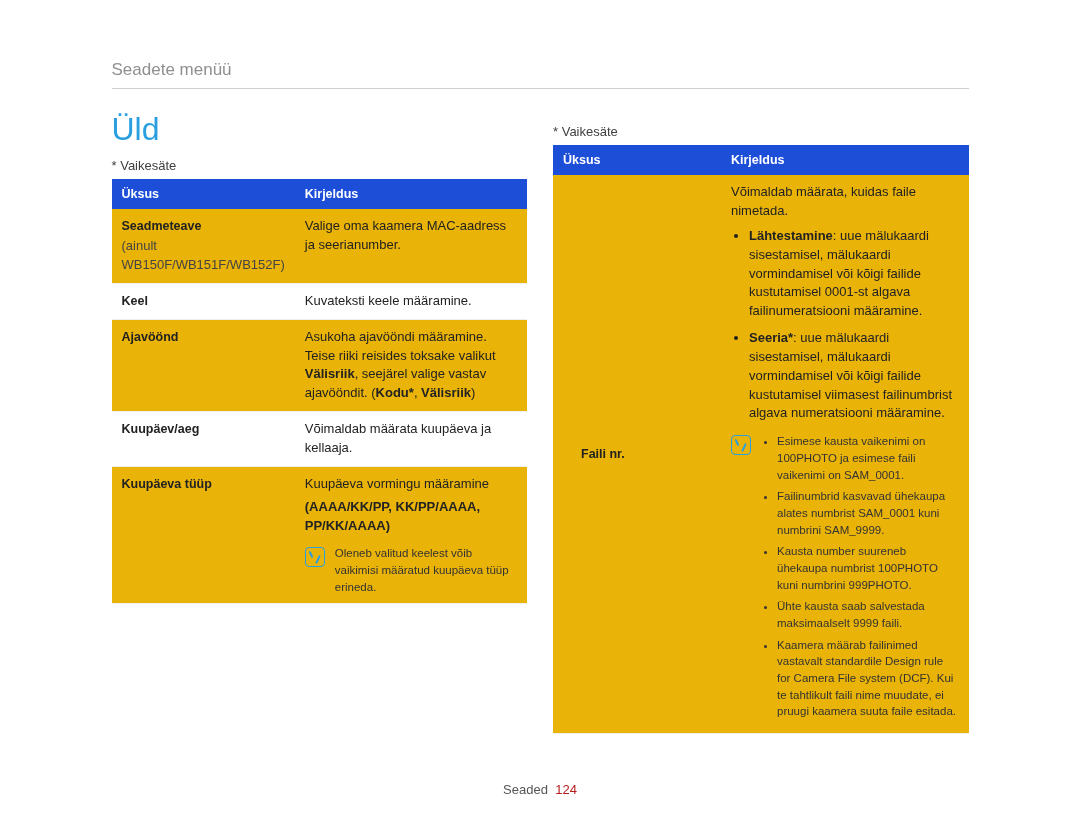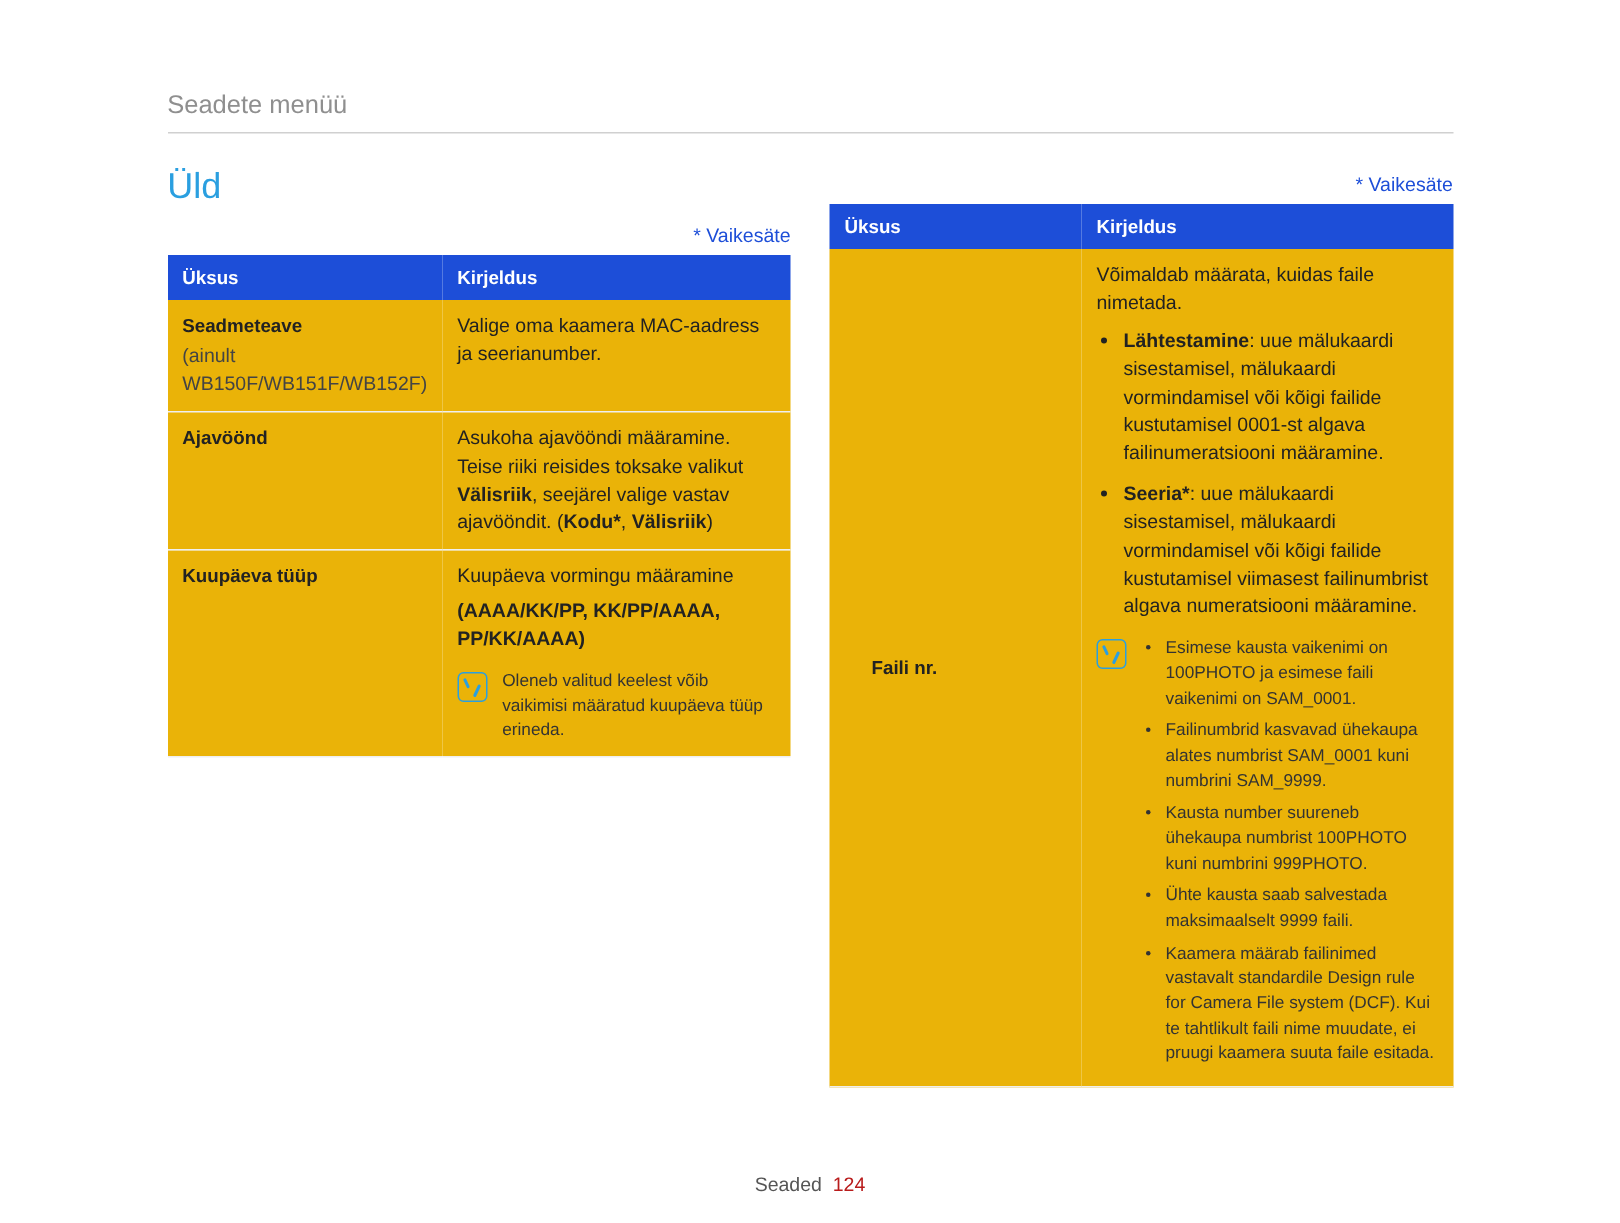--- a/index.html
+++ b/index.html
@@ -17,37 +17,37 @@
     box-sizing: border-box;
     position: relative;
   }
   .breadcrumb {
     font-size: 17px;
     color: #8f8f8f;
     border-bottom: 1px solid #d0d0d0;
     padding-bottom: 8px;
   }
   .title {
-    font-size: 24px;
+    font-size: 32px;
     color: #2a9fe0;
     font-weight: 400;
     margin: 22px 0 10px 0;
   }
   .columns {
     display: flex;
     gap: 26px;
   }
   .col {
     flex: 1;
     min-width: 0;
   }
   .default-note {
-    text-align: right;
-    font-size: 13px;
-    color: #1d4ed8;
+    text-align: left;
+    font-size: 13px;
+    color: #404040;
     margin-bottom: 6px;
     margin-top: 0;
   }
   .col.right .default-note {
     margin-top: -34px;
     margin-bottom: 6px;
   }
   table {
     width: 100%;
     border-collapse: collapse;
@@ -183,28 +183,36 @@
         </tr>
 
         <tr class="alt">
           <td class="label">
             <span>Seadmeteave</span>
             <span class="sub">(ainult WB150F/WB151F/WB152F)</span>
           </td>
           <td>Valige oma kaamera MAC-aadress ja seerianumber.</td>
         </tr>
 
+        <tr>
+          <td class="label">Keel</td>
+          <td>Kuvateksti keele määramine.</td>
+        </tr>
 
         <tr class="alt">
           <td class="label">Ajavöönd</td>
           <td>
             <span>Asukoha ajavööndi määramine. Teise riiki reisides toksake valikut </span><span class="bold">Välisriik</span><span>, seejärel valige vastav ajavööndit. (</span><span class="bold">Kodu*</span><span>, </span><span class="bold">Välisriik</span><span>)</span>
           </td>
         </tr>
 
+        <tr>
+          <td class="label">Kuupäev/aeg</td>
+          <td>Võimaldab määrata kuupäeva ja kellaaja.</td>
+        </tr>
 
         <tr class="alt">
           <td class="label">Kuupäeva tüüp</td>
           <td>
             <div>Kuupäeva vormingu määramine</div>
             <div class="bold format-line">(<span>AAAA/KK/PP</span><span>, </span><span>KK/PP/AAAA</span><span>, </span><span>PP/KK/AAAA</span>)</div>
             <div class="note-box">
               <div class="note-icon"></div>
               <div class="note-text">Oleneb valitud keelest võib vaikimisi määratud kuupäeva tüüp erineda.</div>
             </div>

